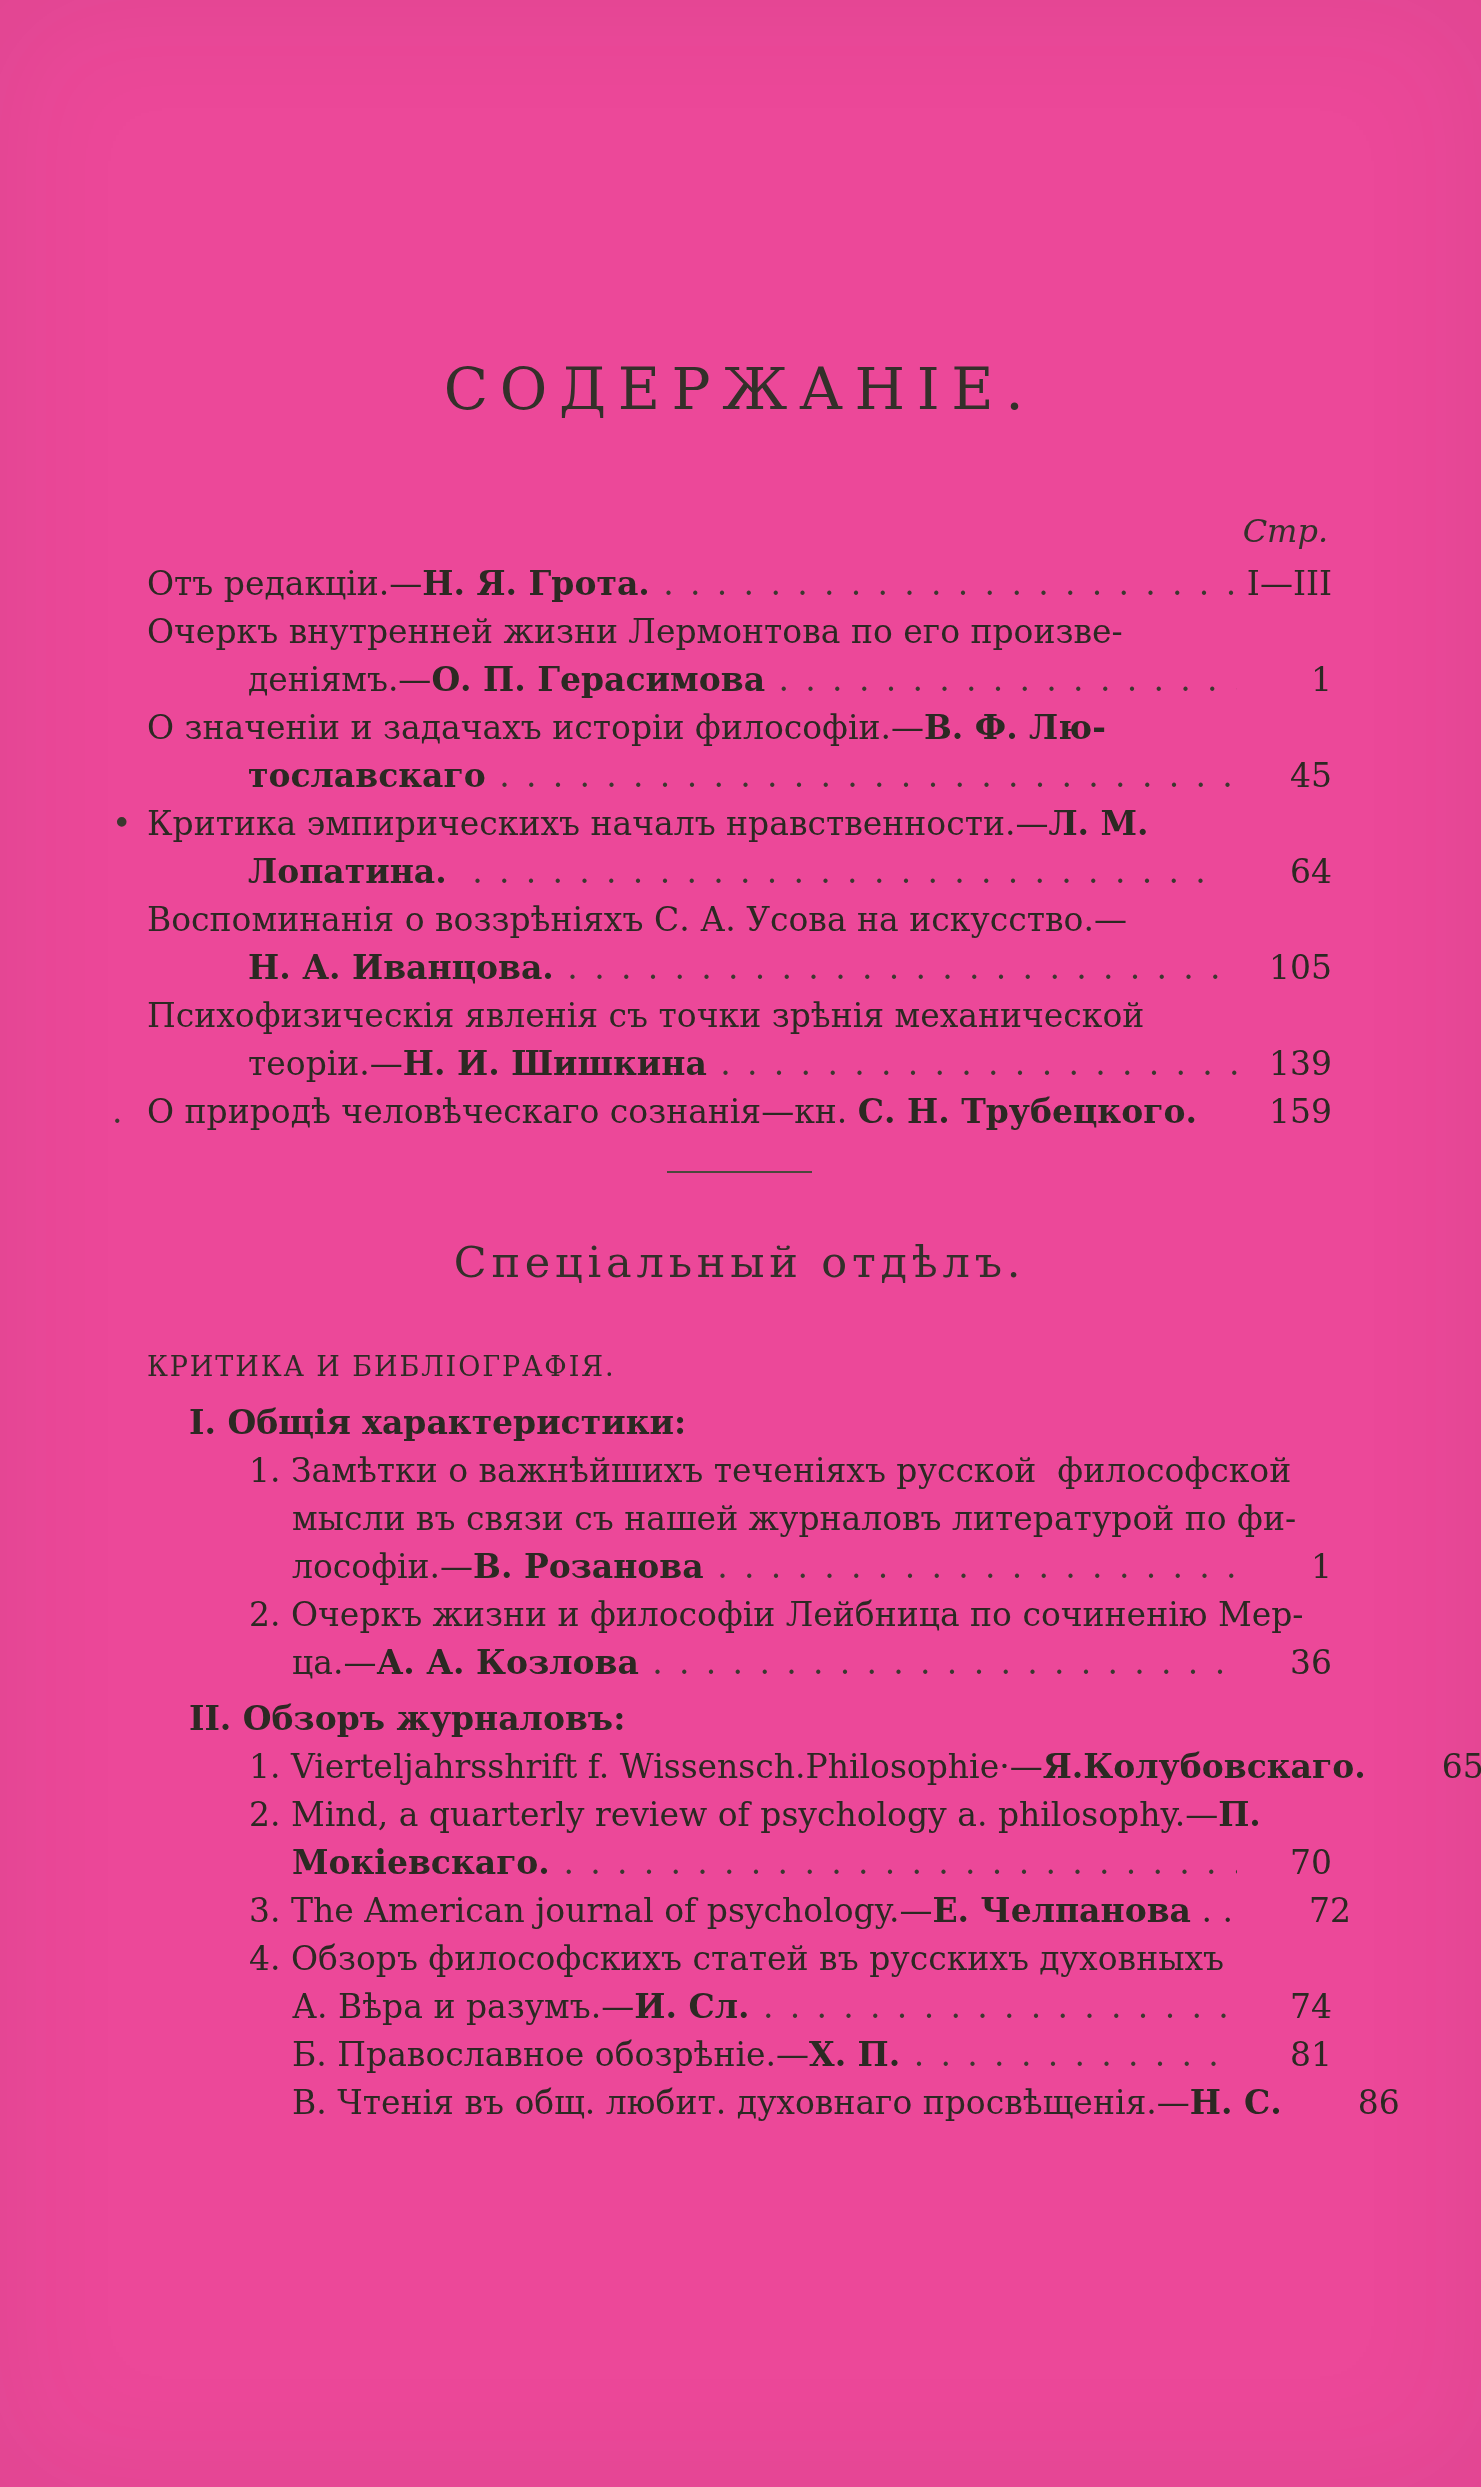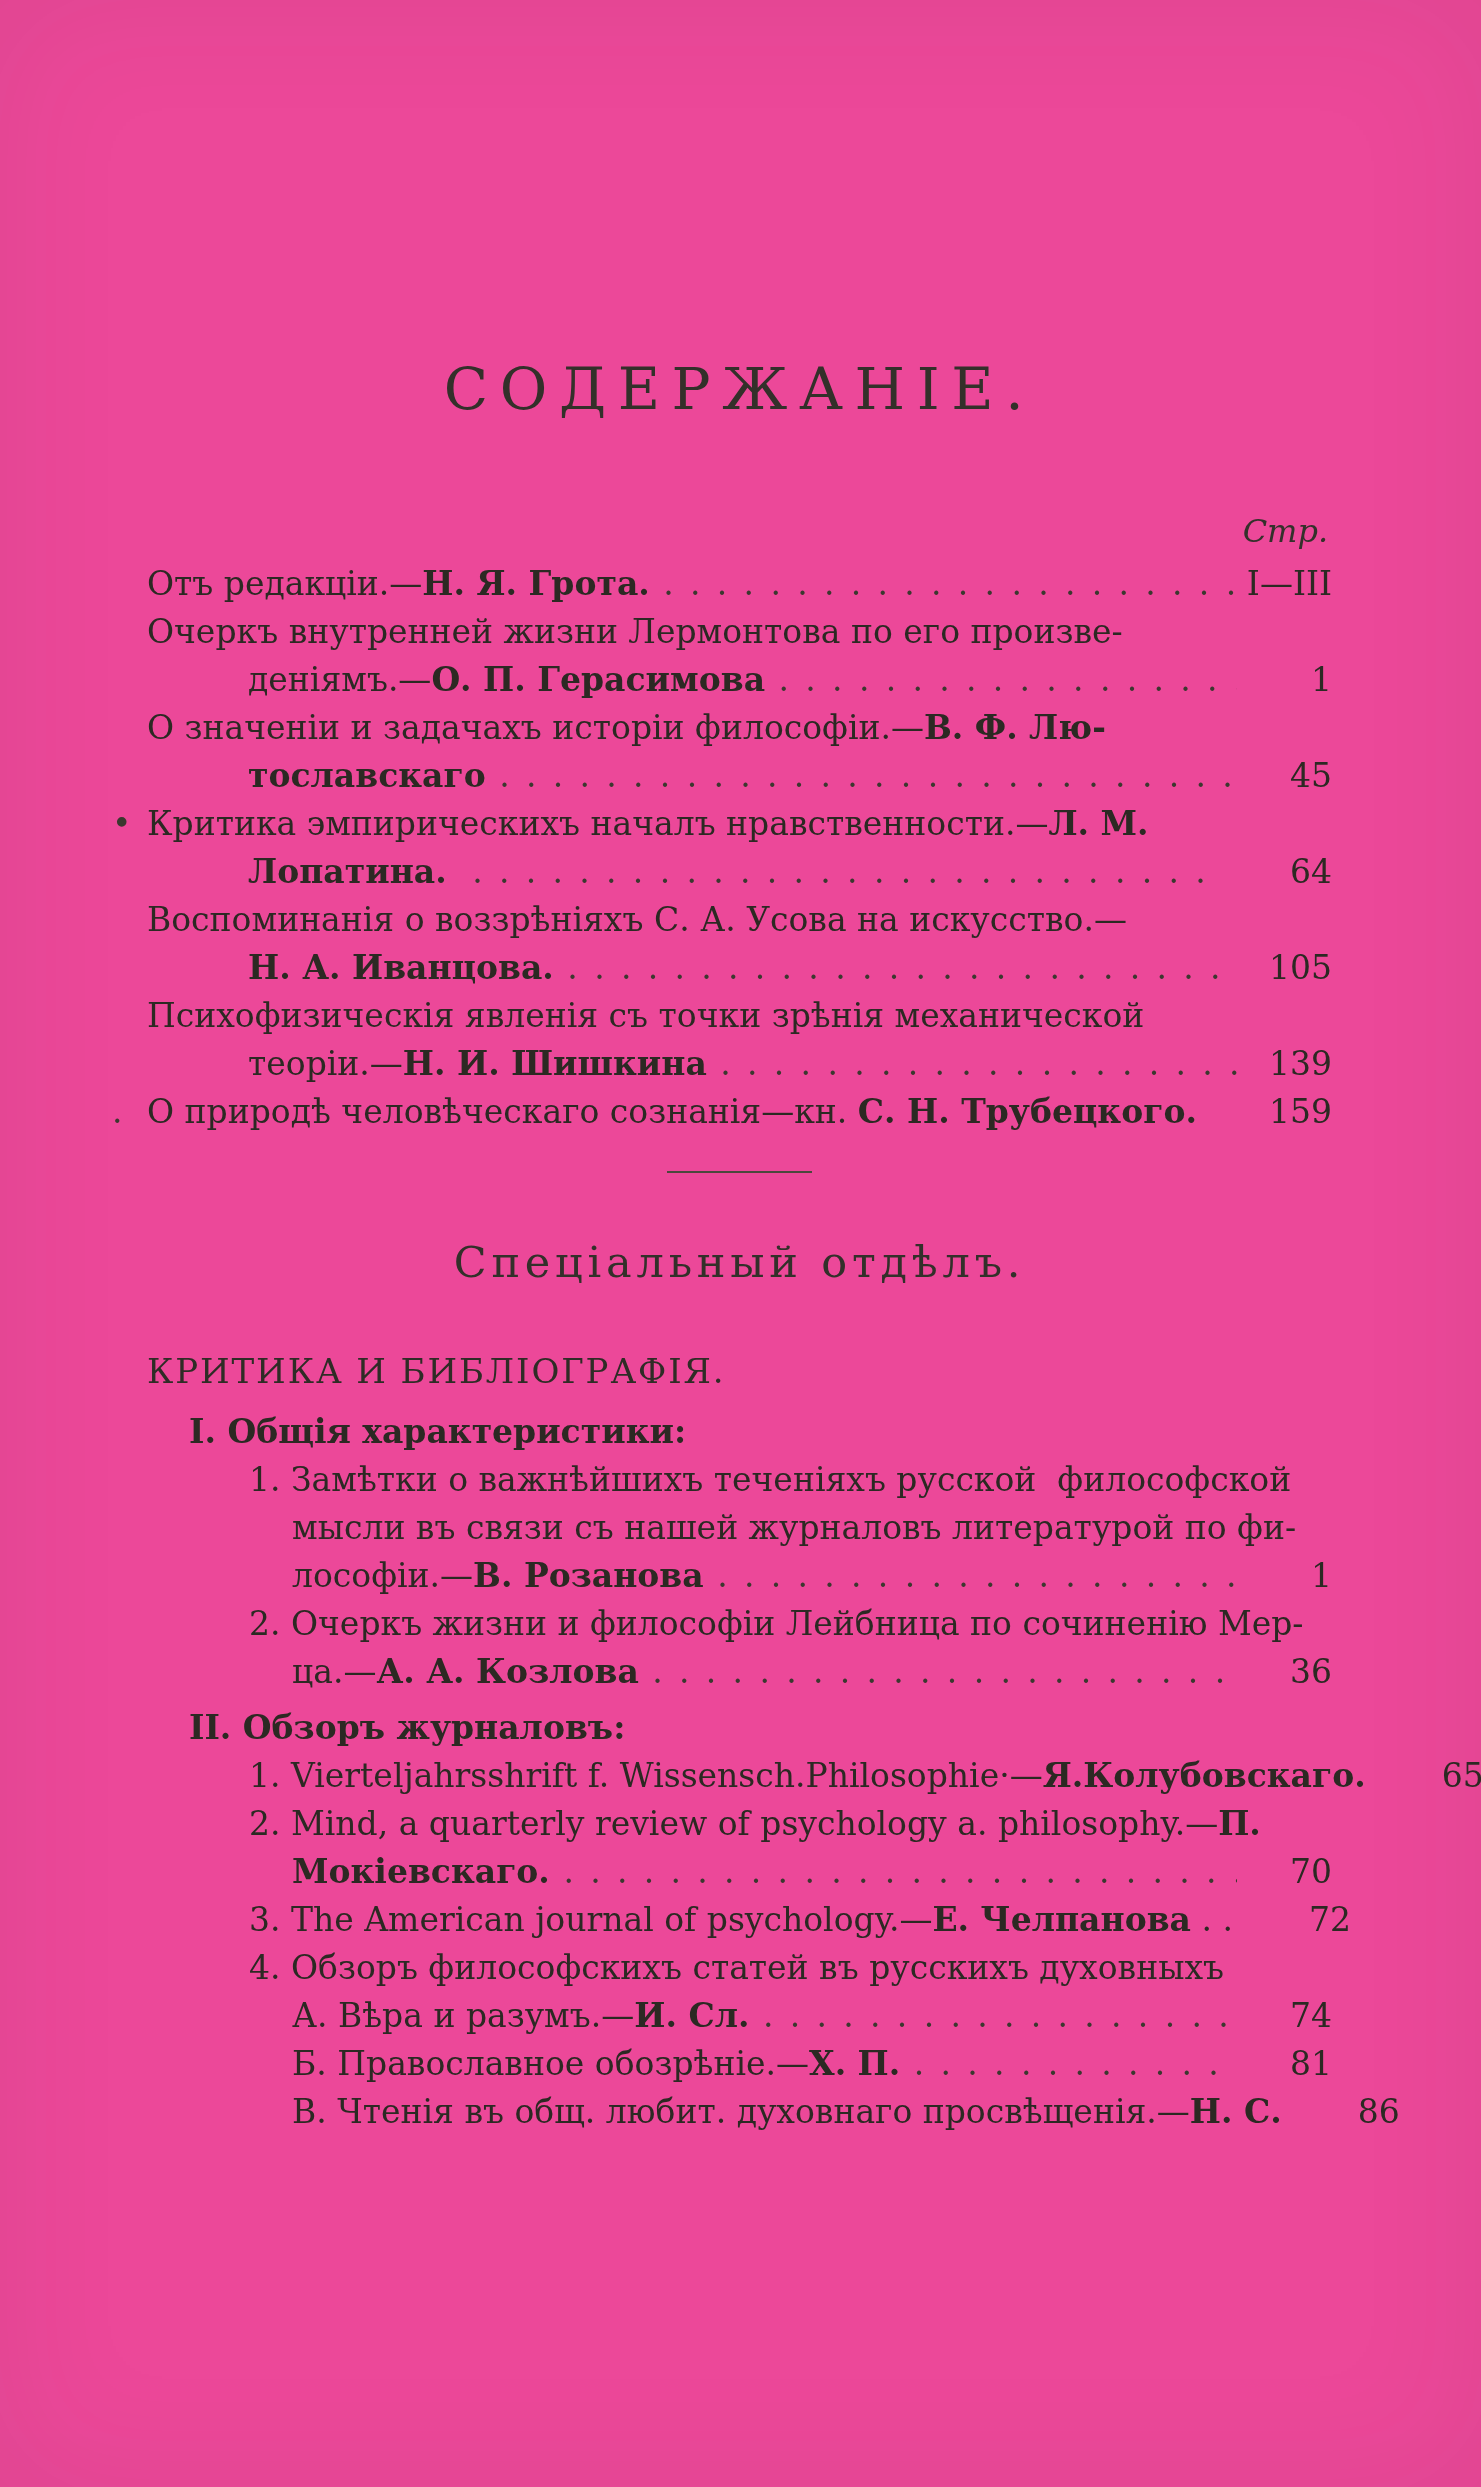--- a/index.html
+++ b/index.html
@@ -75,21 +75,21 @@
   .special-heading {
     margin-top: 64px;
     font-size: 43px;
     font-weight: 400;
     letter-spacing: 4.8px;
     text-align: center;
     color: #33302a;
   }
   .crit-heading {
     margin-top: 64px;
-    font-size: 34px;
+    font-size: 27px;
     letter-spacing: 1.9px;
     color: #2f2c26;
   }
   .special-toc { margin-top: 17.4px; }
   .toc-line.lvl2 { margin-top: 7.7px; }
 </style>
 </head>
 <body>
 
 <div class="page">

